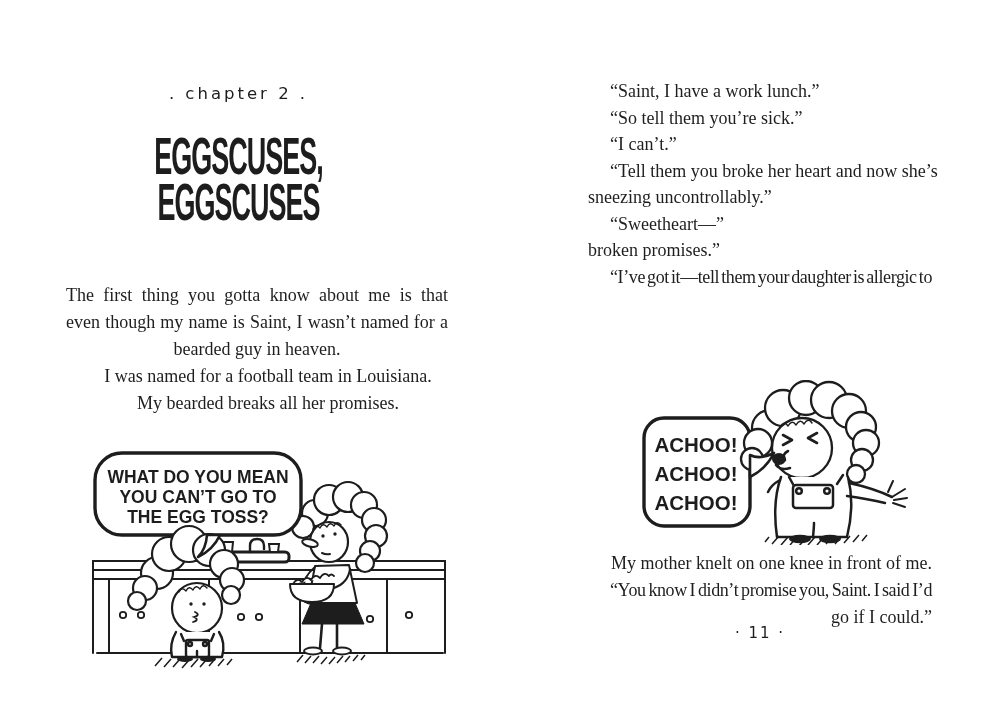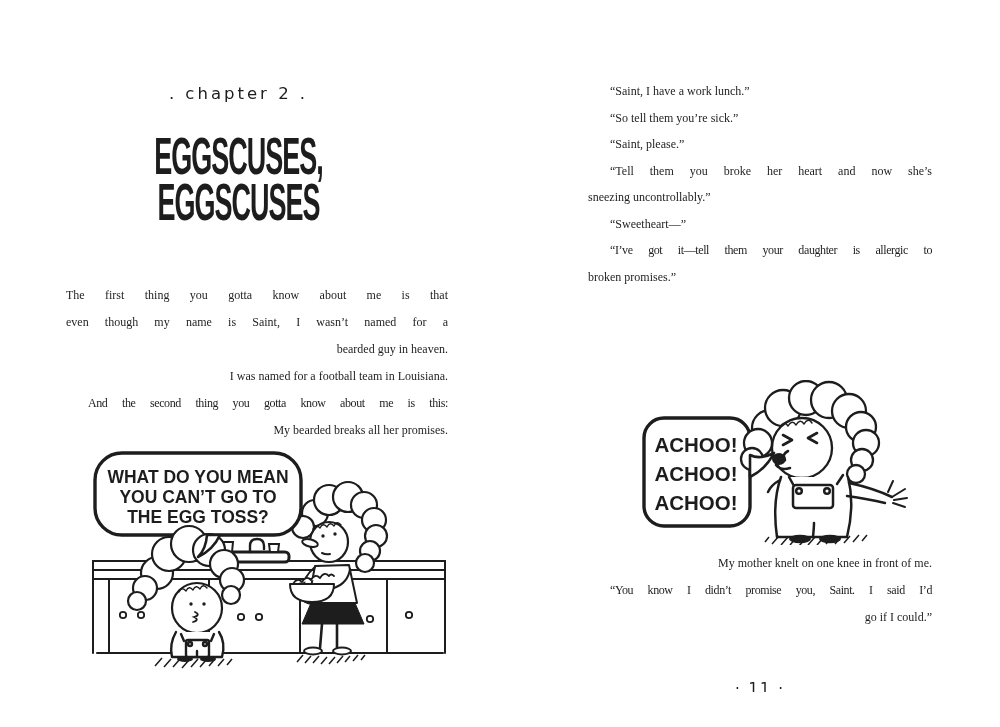--- a/index.html
+++ b/index.html
@@ -10,33 +10,33 @@
   
   .heading{left:66px;top:84px;width:345px;text-align:center;}
   .chapter-label{font-family:"DejaVu Sans",sans-serif;font-size:16.5px;letter-spacing:3px;color:#1d1d1d;}
   .title{margin-top:30px;}
   .title-line{height:46px;line-height:46px;}
   .title-line span{display:inline-block;transform:scaleY(1.95);transform-origin:center;
       font-family:"Liberation Sans",sans-serif;font-weight:bold;font-size:27px;
       letter-spacing:-1px;color:#1d1d1d;white-space:nowrap;}
 
   
-  .textcol{font-size:12px;}
-  .bl{line-height:27px;white-space:nowrap;text-align:right;}
+  .textcol{font-size:18px;}
+  .bl{line-height:27px;white-space:nowrap;text-align:center;}
   .rl{line-height:26.5px;white-space:nowrap;text-align:left;}
   .cl{line-height:27px;white-space:nowrap;text-align:right;}
   .ind{text-indent:22px;}
   .js{text-align-last:justify;}
   .tight{letter-spacing:-0.4px;word-spacing:-2.2px;}
 
   .left-body{left:66px;top:282px;width:382px;}
   .dialogue{left:588px;top:78px;width:344px;}
   .closing{left:588px;top:550px;width:344px;}
 
-  .page-number{left:588px;top:680px;width:344px;text-align:center;
+  .page-number{left:588px;top:624px;width:344px;text-align:center;
       font-family:"DejaVu Sans",sans-serif;font-size:15px;letter-spacing:2px;color:#1d1d1d;}
 
   svg text{font-family:"Liberation Sans",sans-serif;font-weight:bold;fill:#1d1d1d;}
 </style>
 </head>
 <body>
 
 <div id="canvas">
 
   <div class="abs heading">
@@ -45,21 +45,20 @@
       <div class="title-line"><span>EGGSCUSES,</span></div>
       <div class="title-line"><span>EGGSCUSES</span></div>
     </div>
   </div>
 
   <div class="abs textcol left-body">
     <div class="bl js">The first thing you gotta know about me is that</div>
     <div class="bl js">even though my name is Saint, I wasn’t named for a</div>
     <div class="bl">bearded guy in heaven.</div>
     <div class="bl ind">I was named for a football team in Louisiana.</div>
-    <div class="bl ind js tight">And the second thing you gotta know about me is this:</div>
     <div class="bl ind">My bearded breaks all her promises.</div>
   </div>
 
   <svg class="abs" style="left:57px;top:443px;" width="393" height="228" viewBox="0 0 393 228">
 
     <g stroke="#1d1d1d" fill="none" stroke-width="2" stroke-linecap="round">
       <line x1="36" y1="118" x2="388" y2="118"></line>
       <line x1="36" y1="127" x2="388" y2="127"></line>
       <line x1="36" y1="136" x2="388" y2="136"></line>
       <line x1="40" y1="210" x2="386" y2="210"></line>
@@ -160,26 +159,26 @@
       <text x="141" y="80">THE EGG TOSS?</text>
     </g>
 
     <path stroke="#1d1d1d" stroke-width="1.5" fill="none" d="M98 223 l7 -8 M107 224 l7 -8 M116 224 l7 -8 M125 225 l7 -8 M134 224 l7 -8 M143 224 l7 -8 M152 223 l6 -7 M161 223 l6 -7 M170 222 l5 -6
          M240 219 l6 -7 M248 220 l6 -7 M256 220 l6 -7 M264 221 l6 -7 M272 221 l6 -7 M280 220 l6 -7 M288 219 l5 -6 M296 218 l5 -6 M304 217 l4 -5"></path>
   </svg>
 
   <div class="abs textcol dialogue">
     <div class="rl ind">“Saint, I have a work lunch.”</div>
     <div class="rl ind">“So tell them you’re sick.”</div>
-    <div class="rl ind">“Saint, please.”</div>
+    <div class="rl ind">“I can’t.”</div>
     <div class="rl ind js">“Tell them you broke her heart and now she’s</div>
     <div class="rl">sneezing uncontrollably.”</div>
     <div class="rl ind">“Sweetheart—”</div>
+    <div class="rl">broken promises.”</div>
     <div class="rl ind js tight">“I’ve got it—tell them your daughter is allergic to</div>
-    <div class="rl">broken promises.”</div>
   </div>
 
   <svg class="abs" style="left:630px;top:380px;" width="320" height="165" viewBox="0 0 320 165">
     <rect x="14" y="38" width="106" height="108" rx="20" fill="#fff" stroke="#1d1d1d" stroke-width="3.4"></rect>
 
     <g>
       <g stroke="#1d1d1d" stroke-width="2.3" fill="#fff" stroke-linecap="round" stroke-linejoin="round">
         <circle cx="140" cy="48" r="18"></circle>
           <circle cx="153" cy="28" r="18"></circle>
           <circle cx="176" cy="18" r="17"></circle>

